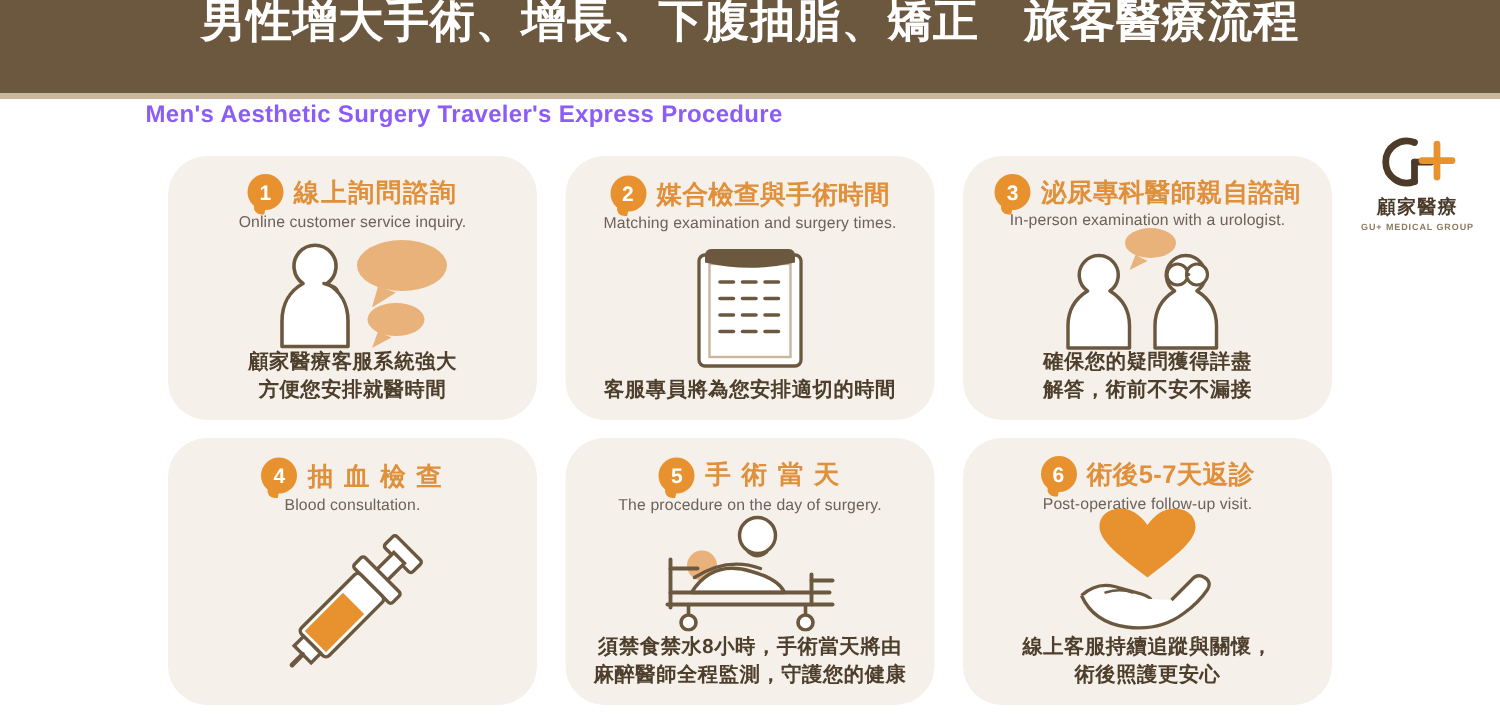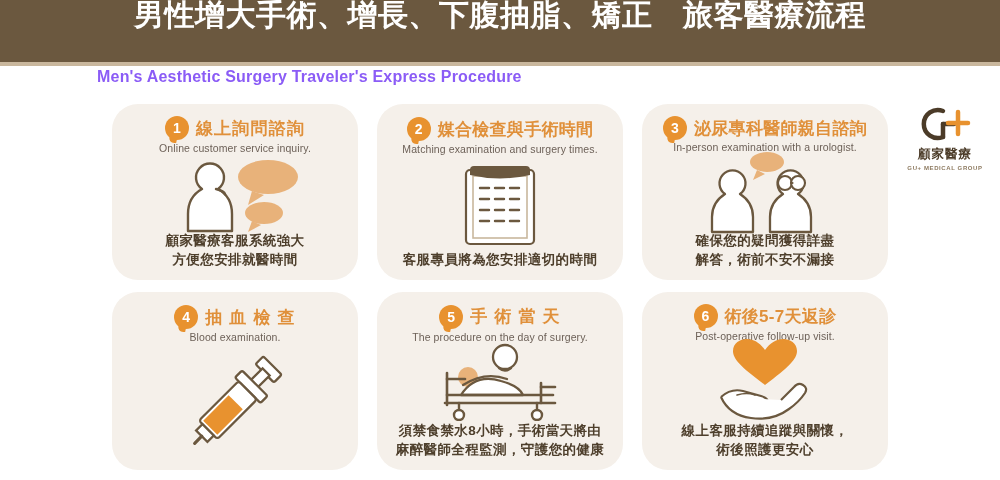--- a/index.html
+++ b/index.html
@@ -53,21 +53,21 @@
     font-weight: 700;
     color: #8b5cf6;
     letter-spacing: 0.2px;
     white-space: nowrap;
     margin-left: 25px;
   }
 
   
   .logo {
     position: absolute;
-    top: 104px;
+    top: 88px;
     left: 902px;
     width: 86px;
     height: 78px;
     display: flex;
     flex-direction: column;
     align-items: center;
   }
   .logo-mark { width: 64px; height: 40px; display: block; }
   .logo-cn {
     font-size: 12.5px;
@@ -272,21 +272,21 @@
       </div>
       <div class="card-caption">確保您的疑問獲得詳盡
 解答，術前不安不漏接</div>
     </div>
 
     <div class="card">
       <div class="card-head">
         <div class="badge">4</div>
         <div class="card-title">抽 血 檢 查</div>
       </div>
-      <div class="card-sub">Blood examination.</div>
+      <div class="card-sub">Blood consultation.</div>
       <div class="card-art">
         <svg width="122" height="118" viewBox="0 0 122 118">
           <g transform="rotate(45 61 59)">
             <rect x="48" y="6" width="26" height="11" rx="2" fill="#ffffff" stroke="#6b583f" stroke-width="2.3"></rect>
             <rect x="56" y="15" width="10" height="18" fill="#ffffff" stroke="#6b583f" stroke-width="2.3"></rect>
             <rect x="43" y="31" width="36" height="10" rx="2" fill="#ffffff" stroke="#6b583f" stroke-width="2.3"></rect>
             <rect x="48" y="41" width="26" height="56" rx="3" fill="#ffffff" stroke="#6b583f" stroke-width="2.3"></rect>
             <rect x="51" y="58" width="20" height="36" fill="#e8922f"></rect>
             <rect x="53" y="97" width="16" height="9" fill="#ffffff" stroke="#6b583f" stroke-width="2.3"></rect>
             <path d="M61 106 v10" stroke="#6b583f" stroke-width="3.2" stroke-linecap="round"></path>

